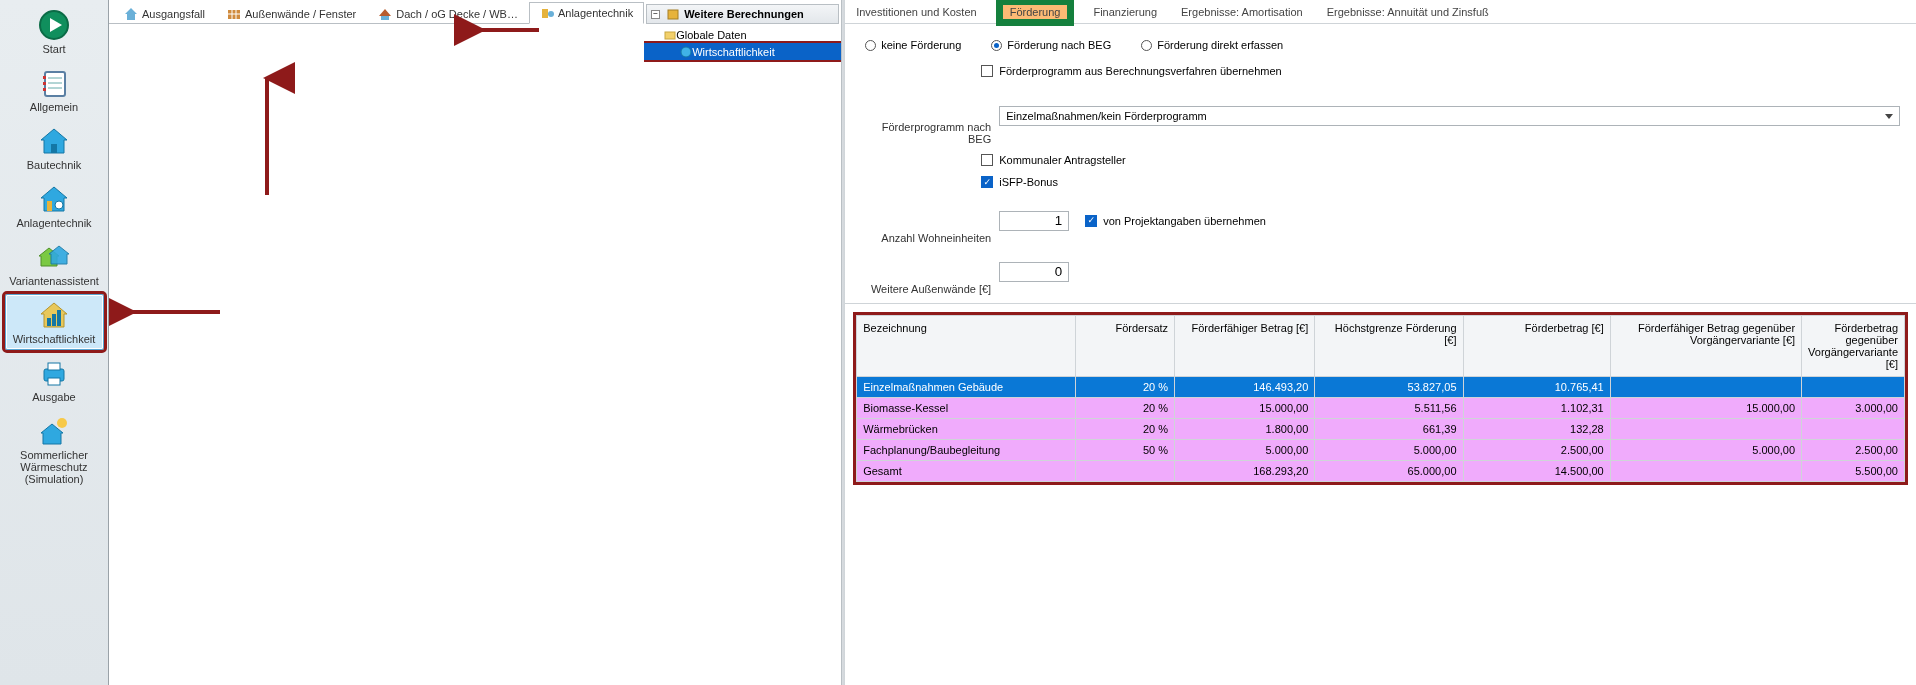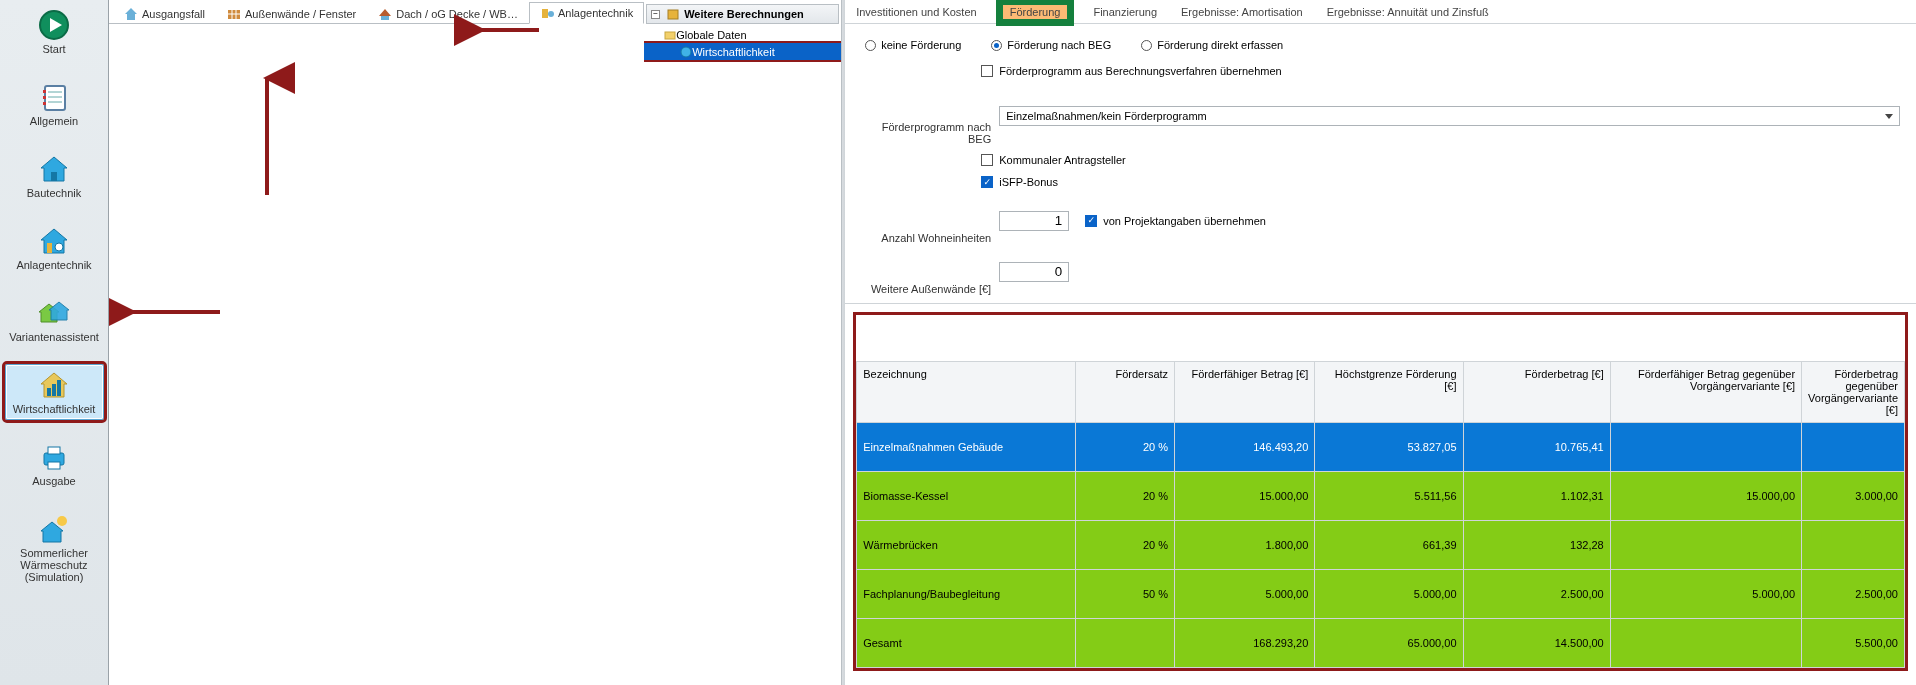--- a/index.html
+++ b/index.html
@@ -11,21 +11,21 @@
     display: flex;
     overflow: hidden;
   }
   
   .sidebar {
     width: 109px;
     background: linear-gradient(#e8edf0,#dfe5e9);
     border-right: 1px solid #9aa2a8;
     display: flex; flex-direction: column; align-items: center;
     padding-top: 4px;
-    gap: 16px;
+    gap: 2px;
   }
   .side-item {
     width: 99px;
     display: flex; flex-direction: column; align-items: center;
     padding: 3px 1px 4px;
     border: 1px solid transparent;
     border-radius: 3px;
     cursor: pointer;
     text-align: center;
     color: #333;
@@ -203,36 +203,35 @@
     margin: 8px 8px 8px 8px;
     border: 3px solid #8e1a1a;
     flex-shrink:0;
   }
   .table-caption {
     font-weight:600; padding:2px 4px 4px 4px;
   }
   table.grid {
     width:100%;
     border-collapse: collapse;
-    background:#84cc16;
-    margin-top:46px;
+    background:#f0abfc;
   }
   table.grid th {
     text-align:left;
     font-weight:400;
     background:#f3f5f7;
     border:1px solid #cfd4d8;
     padding:6px 6px;
     vertical-align: top;
     height:42px;
   }
   table.grid th.ralign, table.grid td.ralign { text-align:right; }
   table.grid td {
     border:1px solid #cfd4d8;
-    padding:18px 6px;
+    padding:4px 6px;
     height:18px;
     white-space:nowrap;
   }
   tr.row-selected td {
     background:#0a78d6;
     color:#fff;
   }
 
   
   .arrow {

